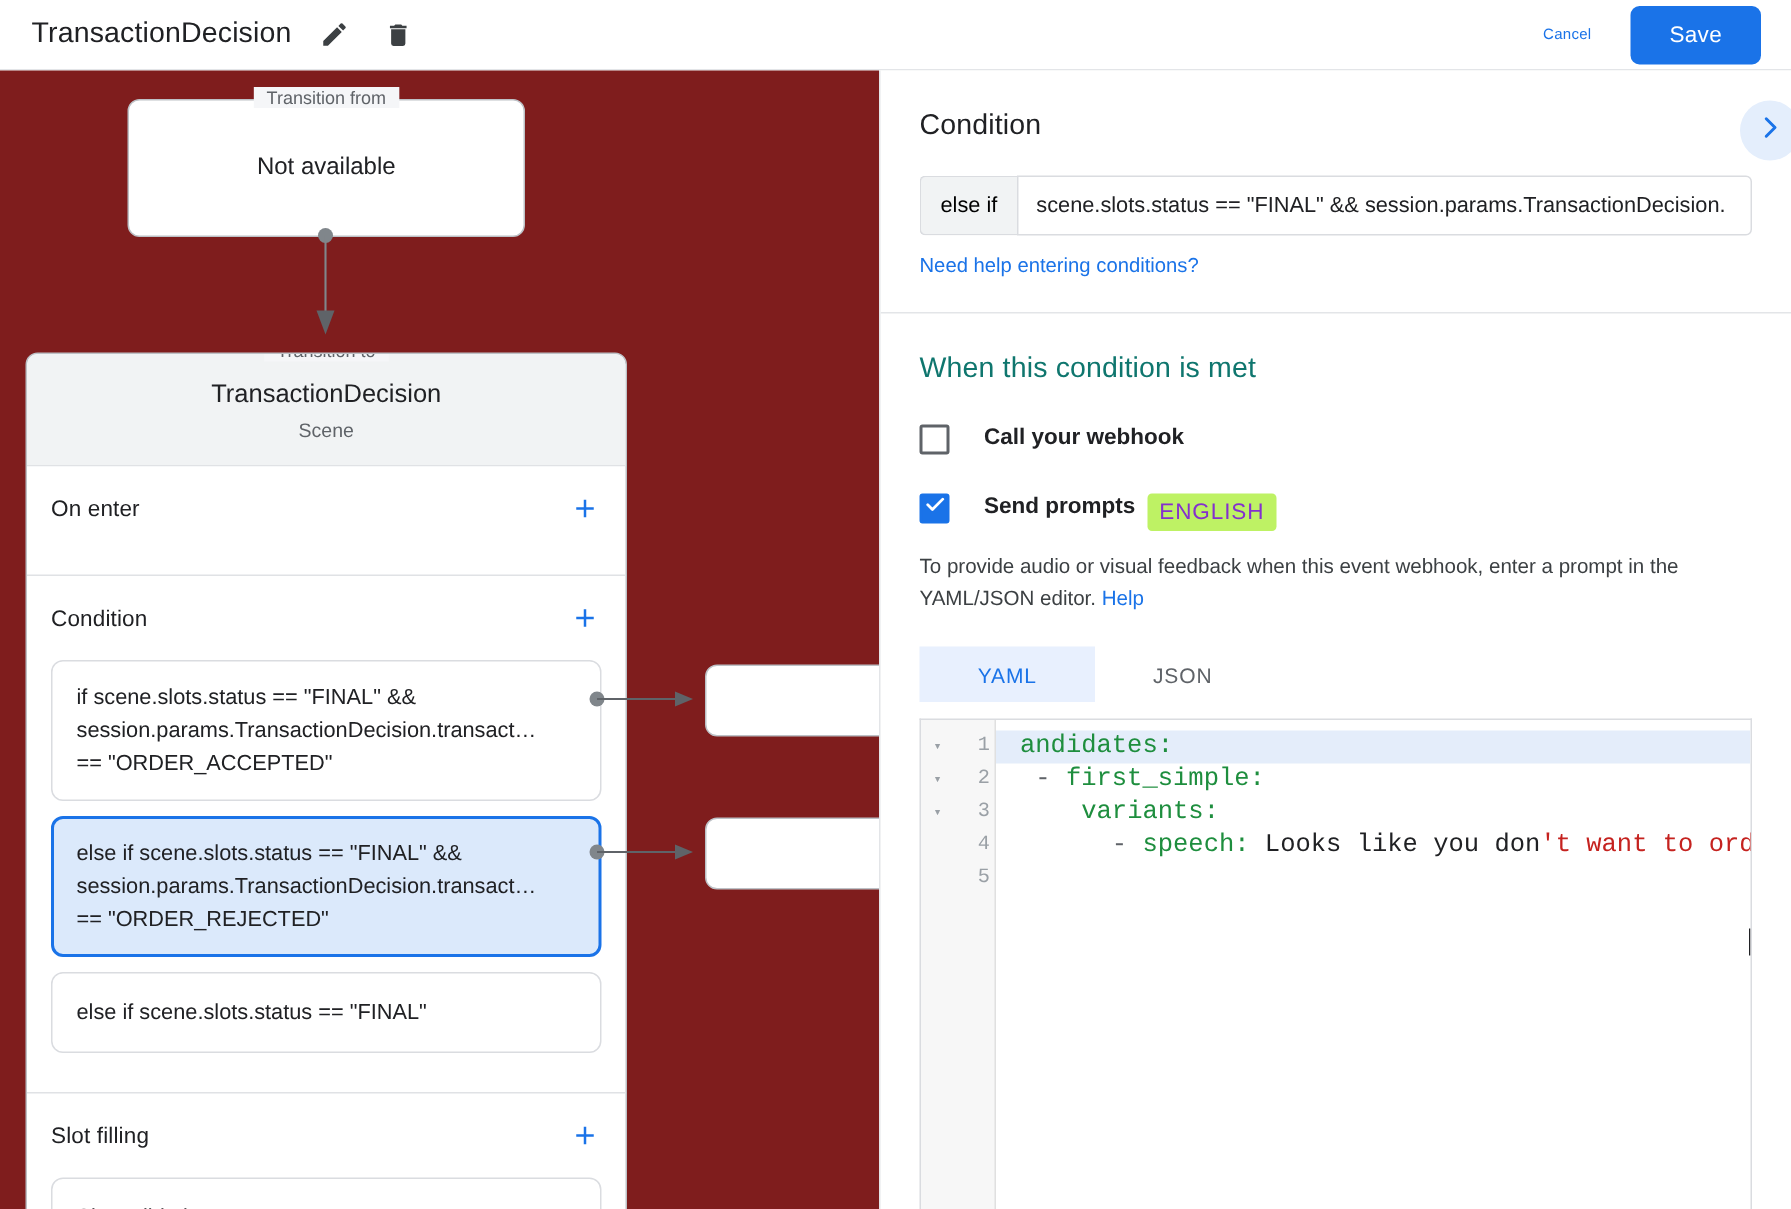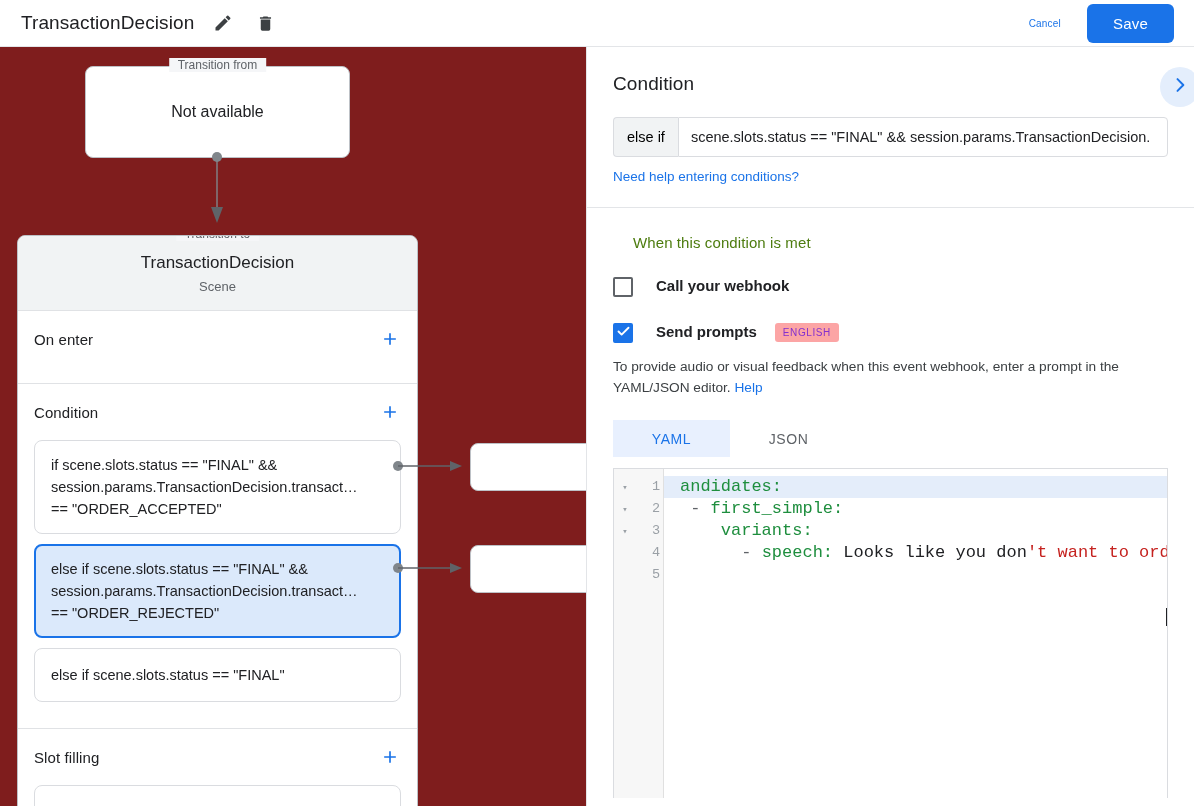--- a/index.html
+++ b/index.html
@@ -128,35 +128,35 @@
     flex: 1 1 auto; border: 1px solid #dadce0; border-radius: 0 4px 4px 0;
     font-size: 14.5px; font-family: inherit; color: #202124;
     padding: 0 12px; outline: none; min-width: 0;
   }
   .help-link {
     display: inline-block; margin-top: 12px; font-size: 13.5px;
     color: #1a73e8; text-decoration: none; cursor: pointer;
   }
 
   .panel-sec-main { padding: 26px 26px 0 26px; }
-  .when-title { font-size: 15px; color: #4d7c0f; letter-spacing: .1px; margin-left: 20px; }
+  .when-title { font-size: 19px; color: #0f766e; letter-spacing: .1px; }
 
   .check-row { display: flex; align-items: flex-start; margin-top: 26px; }
   .cbox {
     width: 20px; height: 20px; border: 2px solid #5f6368; border-radius: 2px;
     background: #fff; cursor: pointer; flex: 0 0 auto;
   }
   .cbox.checked {
     background: #1a73e8; border-color: #1a73e8;
     display: flex; align-items: center; justify-content: center;
   }
   .check-label { font-size: 15px; color: #202124; margin-left: 23px; font-weight: bold; }
   .lang-badge {
-    margin-left: 18px; background: #fca5a5; color: #8430ce;
-    font-size: 10px; letter-spacing: .6px; padding: 4px 8px; border-radius: 3px;
+    margin-left: 8px; background: #bef264; color: #8430ce;
+    font-size: 15px; letter-spacing: .6px; padding: 4px 8px; border-radius: 3px;
   }
   .desc {
     margin-top: 13px; font-size: 13.7px; line-height: 21px; color: #3c4043;
     max-width: 558px;
   }
   .desc a { color: #1a73e8; text-decoration: none; cursor: pointer; }
 
   
   .tabs { display: flex; margin-top: 22px; }
   .tab {

